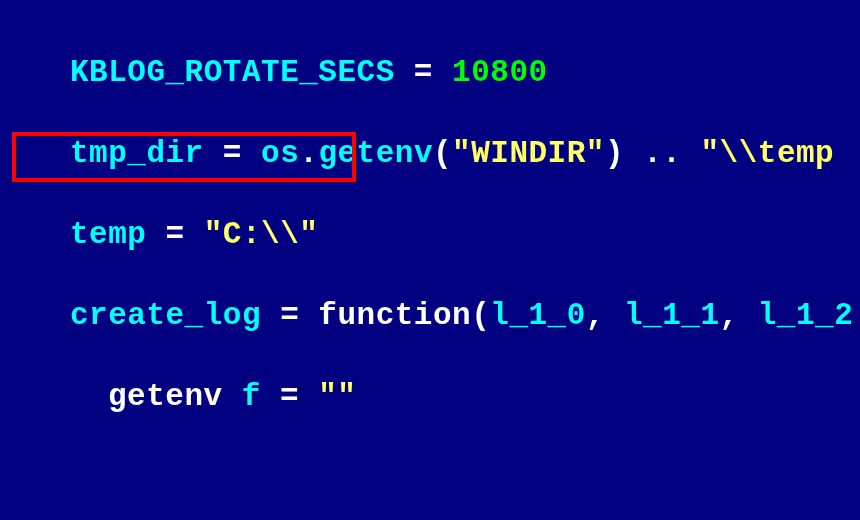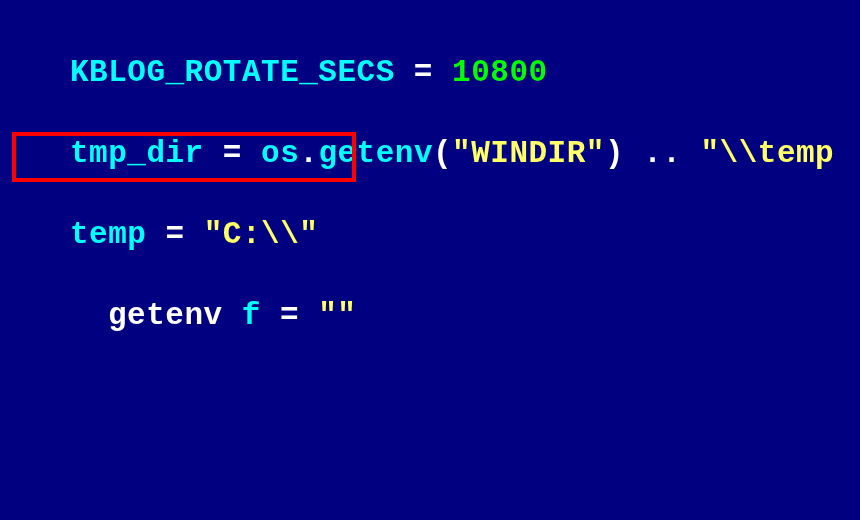--- a/index.html
+++ b/index.html
@@ -49,19 +49,20 @@
   </style>
 </head>
 <body>
 
 <div class="highlight-box"></div>
 
 <div class="code-container">
 <span class="line"><span class="identifier">KBLOG_ROTATE_SECS</span><span class="operator"> = </span><span class="number">10800</span></span>
 <span class="line"><span class="identifier">tmp_dir</span><span class="operator"> = </span><span class="identifier">os</span><span class="dot">.</span><span class="function">getenv</span><span class="punct">(</span><span class="string">"WINDIR"</span><span class="punct">)</span><span class="operator"> .. </span><span class="string">"\\temp</span></span>
 <span class="line"><span class="identifier">temp</span><span class="operator"> = </span><span class="string">"C:\\"</span></span>
+<span class="line"><span class="identifier">create_log</span><span class="operator"> = </span><span class="keyword">function</span><span class="punct">(</span><span class="param">l_1_0</span><span class="punct">, </span><span class="param">l_1_1</span><span class="punct">, </span><span class="param">l_1_2</span></span>
 <span class="line indent1"><span class="keyword">getenv</span><span class="keyword"> </span><span class="identifier">f</span><span class="operator"> = </span><span class="string">""</span></span>
 
 
 
 
 
 </div>
 
 </body></html>

